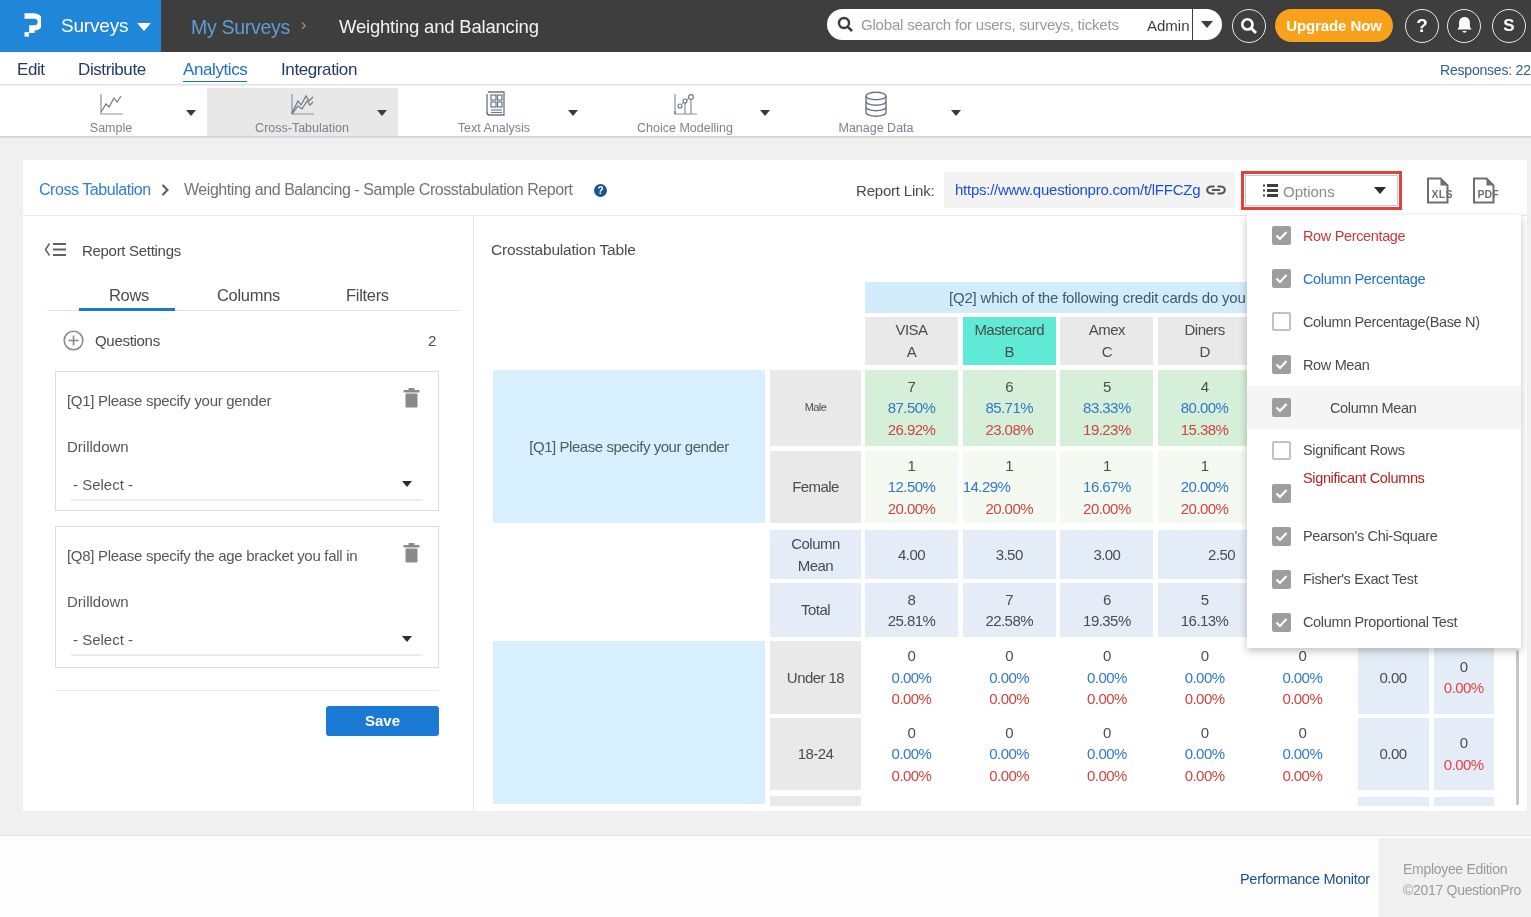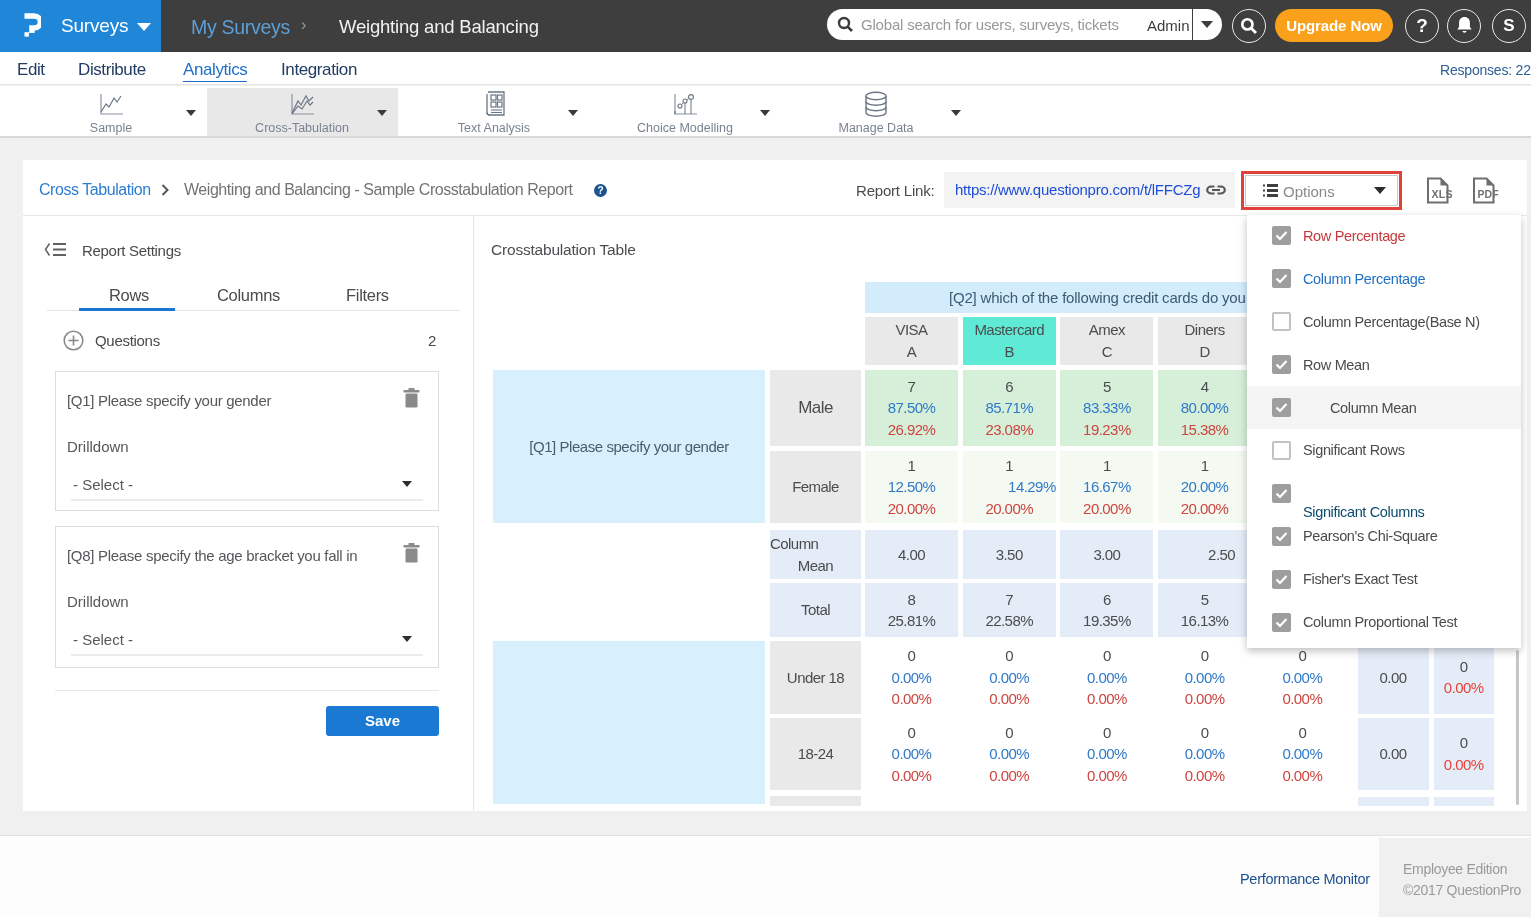--- a/index.html
+++ b/index.html
@@ -239,21 +239,21 @@
 <div class="a" style="left:1433.5px;top:316.5px;width:60.5px;height:48.5px;background:#e9e9e9;overflow:hidden;">
     <div style="padding-top:13.5px;">
       <div style="height:21.5px;line-height:21.5px;text-align:center;font-size:15px;letter-spacing:-0.55px;color:#4b4c4e;">Total</div>
     </div>
   </div>
 <div class="a" style="left:493px;top:369.5px;width:272px;height:153.5px;background:#d8effd;">
     <div style="line-height:153.5px;text-align:center;font-size:15px;letter-spacing:-0.45px;color:#4b5d66;">[Q1] Please specify your gender</div>
   </div>
 <div class="a" style="left:770.0px;top:369.5px;width:91.0px;height:76.5px;background:#e9e9e9;overflow:hidden;">
     <div style="padding-top:27.5px;">
-      <div style="height:21.5px;line-height:21.5px;text-align:center;font-size:17px;letter-spacing:-0.55px;color:#4b4c4e;">Male</div>
+      <div style="height:21.5px;line-height:21.5px;text-align:center;font-size:11px;letter-spacing:-0.55px;color:#4b4c4e;">Male</div>
     </div>
   </div>
 <div class="a" style="left:770.0px;top:450.5px;width:91.0px;height:72.5px;background:#e9e9e9;overflow:hidden;">
     <div style="padding-top:25.5px;">
       <div style="height:21.5px;line-height:21.5px;text-align:center;font-size:15px;letter-spacing:-0.55px;color:#4b4c4e;">Female</div>
     </div>
   </div>
 <div class="a" style="left:865.0px;top:369.5px;width:93.0px;height:76.5px;background:#d6efd8;overflow:hidden;">
     <div style="padding-top:6.0px;">
       <div style="height:21.5px;line-height:21.5px;text-align:center;font-size:15px;letter-spacing:-0.55px;color:#4b4c4e;">7</div>
@@ -292,21 +292,21 @@
 <div class="a" style="left:865.0px;top:450.5px;width:93.0px;height:72.5px;background:#f4faf1;overflow:hidden;">
     <div style="padding-top:4.0px;">
       <div style="height:21.5px;line-height:21.5px;text-align:center;font-size:15px;letter-spacing:-0.55px;color:#4b4c4e;">1</div>
       <div style="height:21.5px;line-height:21.5px;text-align:center;font-size:15px;letter-spacing:-0.55px;color:#2f79c8;">12.50%</div>
       <div style="height:21.5px;line-height:21.5px;text-align:center;font-size:15px;letter-spacing:-0.55px;color:#cd4540;">20.00%</div>
     </div>
   </div>
 <div class="a" style="left:962.7px;top:450.5px;width:93.0px;height:72.5px;background:#f4faf1;overflow:hidden;">
     <div style="padding-top:4.0px;">
       <div style="height:21.5px;line-height:21.5px;text-align:center;font-size:15px;letter-spacing:-0.55px;color:#4b4c4e;">1</div>
-      <div style="height:21.5px;line-height:21.5px;text-align:right;font-size:15px;letter-spacing:-0.55px;color:#2f79c8;">14.29%</div>
+      <div style="height:21.5px;line-height:21.5px;text-align:left;font-size:15px;letter-spacing:-0.55px;color:#2f79c8;">14.29%</div>
       <div style="height:21.5px;line-height:21.5px;text-align:center;font-size:15px;letter-spacing:-0.55px;color:#cd4540;">20.00%</div>
     </div>
   </div>
 <div class="a" style="left:1060.4px;top:450.5px;width:93.0px;height:72.5px;background:#f4faf1;overflow:hidden;">
     <div style="padding-top:4.0px;">
       <div style="height:21.5px;line-height:21.5px;text-align:center;font-size:15px;letter-spacing:-0.55px;color:#4b4c4e;">1</div>
       <div style="height:21.5px;line-height:21.5px;text-align:center;font-size:15px;letter-spacing:-0.55px;color:#2f79c8;">16.67%</div>
       <div style="height:21.5px;line-height:21.5px;text-align:center;font-size:15px;letter-spacing:-0.55px;color:#cd4540;">20.00%</div>
     </div>
   </div>
@@ -339,21 +339,21 @@
       <div style="height:21.5px;line-height:21.5px;text-align:center;font-size:15px;letter-spacing:-0.55px;color:#4b4c4e;">3.00</div>
     </div>
   </div>
 <div class="a" style="left:1433.5px;top:450.5px;width:60.5px;height:72.5px;background:#e4ecf7;overflow:hidden;">
     <div style="padding-top:25.5px;">
       <div style="height:21.5px;line-height:21.5px;text-align:center;font-size:15px;letter-spacing:-0.55px;color:#4b4c4e;">5</div>
     </div>
   </div>
 <div class="a" style="left:770.0px;top:530.0px;width:91.0px;height:49.0px;background:#e4ecf7;overflow:hidden;">
     <div style="padding-top:3.0px;">
-      <div style="height:21.5px;line-height:21.5px;font-size:15px;letter-spacing:-0.55px;color:#4b4c4e;">Column</div>
+      <div style="height:21.5px;line-height:21.5px;text-align:center;font-size:15px;letter-spacing:-0.55px;color:#4b4c4e;">Column</div>
       <div style="height:21.5px;line-height:21.5px;text-align:center;font-size:15px;letter-spacing:-0.55px;color:#4b4c4e;">Mean</div>
     </div>
   </div>
 <div class="a" style="left:865.0px;top:530.0px;width:93.0px;height:49.0px;background:#e4ecf7;overflow:hidden;">
     <div style="padding-top:13.8px;">
       <div style="height:21.5px;line-height:21.5px;text-align:center;font-size:15px;letter-spacing:-0.55px;color:#4b4c4e;">4.00</div>
     </div>
   </div>
 <div class="a" style="left:962.7px;top:530.0px;width:93.0px;height:49.0px;background:#e4ecf7;overflow:hidden;">
     <div style="padding-top:13.8px;">
@@ -556,21 +556,21 @@
 <svg class="a" style="left:1272px;top:398.1px;" width="19" height="19" viewBox="0 0 19 19">
     <path d="M4.5 9.5 L8 13 L14.5 6" fill="none" stroke="#fff" stroke-width="2.2"></path>
   </svg>
 <div class="tx" style="left:1303px;top:399.6px;font-size:14.5px;letter-spacing:-0.35px;color:#4a4b4d;margin-left:27px;">Column Mean</div>
 <div class="a" style="left:1272px;top:440.9px;width:19px;height:19px;background:#fff;border:2px solid #c2c2c2;border-radius:2px;"></div>
 <div class="tx" style="left:1303px;top:442.4px;font-size:14.5px;letter-spacing:-0.35px;color:#4a4b4d;">Significant Rows</div>
 <div class="a" style="left:1272px;top:483.8px;width:19px;height:19px;background:#9e9e9e;border-radius:2px;"></div>
 <svg class="a" style="left:1272px;top:483.8px;" width="19" height="19" viewBox="0 0 19 19">
     <path d="M4.5 9.5 L8 13 L14.5 6" fill="none" stroke="#fff" stroke-width="2.2"></path>
   </svg>
-<div class="tx" style="left:1303px;top:504px;font-size:14.5px;letter-spacing:-0.35px;color:#0c4a6e;">Significant Columns</div>
+<div class="tx" style="left:1303px;top:470px;font-size:14.5px;letter-spacing:-0.35px;color:#b91c1c;">Significant Columns</div>
 <div class="a" style="left:1272px;top:526.8px;width:19px;height:19px;background:#9e9e9e;border-radius:2px;"></div>
 <svg class="a" style="left:1272px;top:526.8px;" width="19" height="19" viewBox="0 0 19 19">
     <path d="M4.5 9.5 L8 13 L14.5 6" fill="none" stroke="#fff" stroke-width="2.2"></path>
   </svg>
 <div class="tx" style="left:1303px;top:528.2px;font-size:14.5px;letter-spacing:-0.35px;color:#4a4b4d;">Pearson's Chi-Square</div>
 <div class="a" style="left:1272px;top:569.7px;width:19px;height:19px;background:#9e9e9e;border-radius:2px;"></div>
 <svg class="a" style="left:1272px;top:569.7px;" width="19" height="19" viewBox="0 0 19 19">
     <path d="M4.5 9.5 L8 13 L14.5 6" fill="none" stroke="#fff" stroke-width="2.2"></path>
   </svg>
 <div class="tx" style="left:1303px;top:571.2px;font-size:14.5px;letter-spacing:-0.35px;color:#4a4b4d;">Fisher's Exact Test</div>

